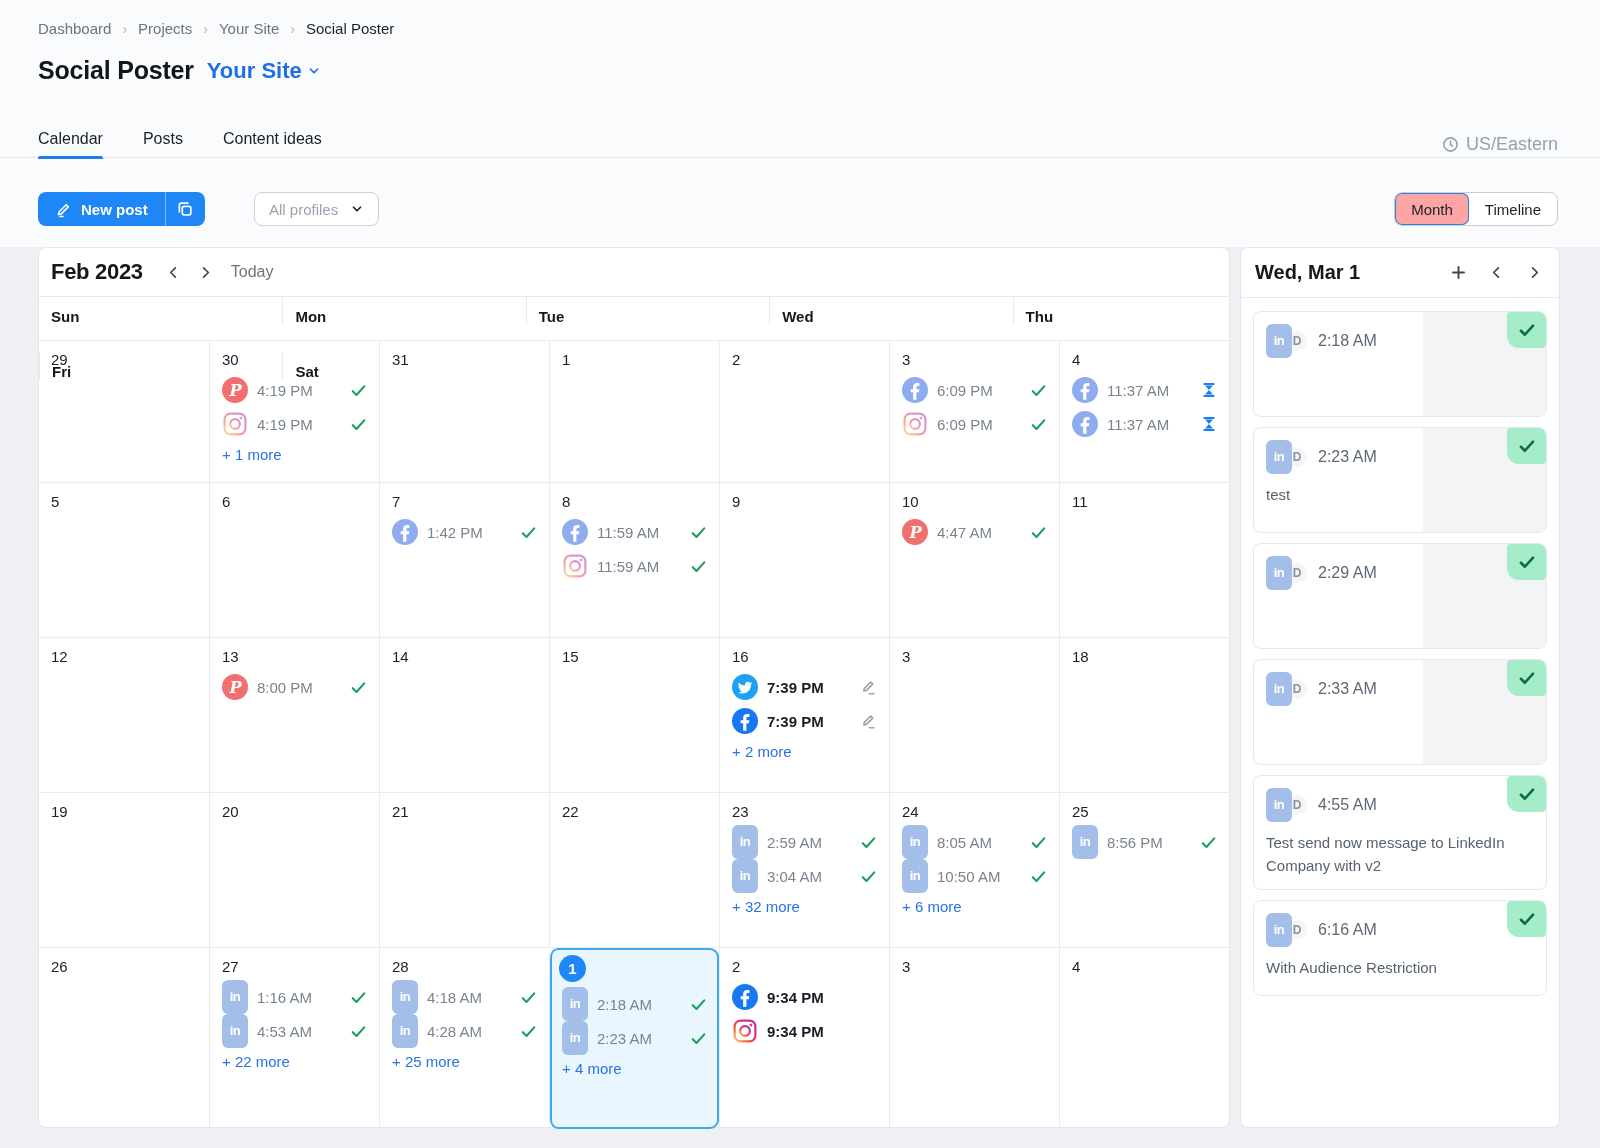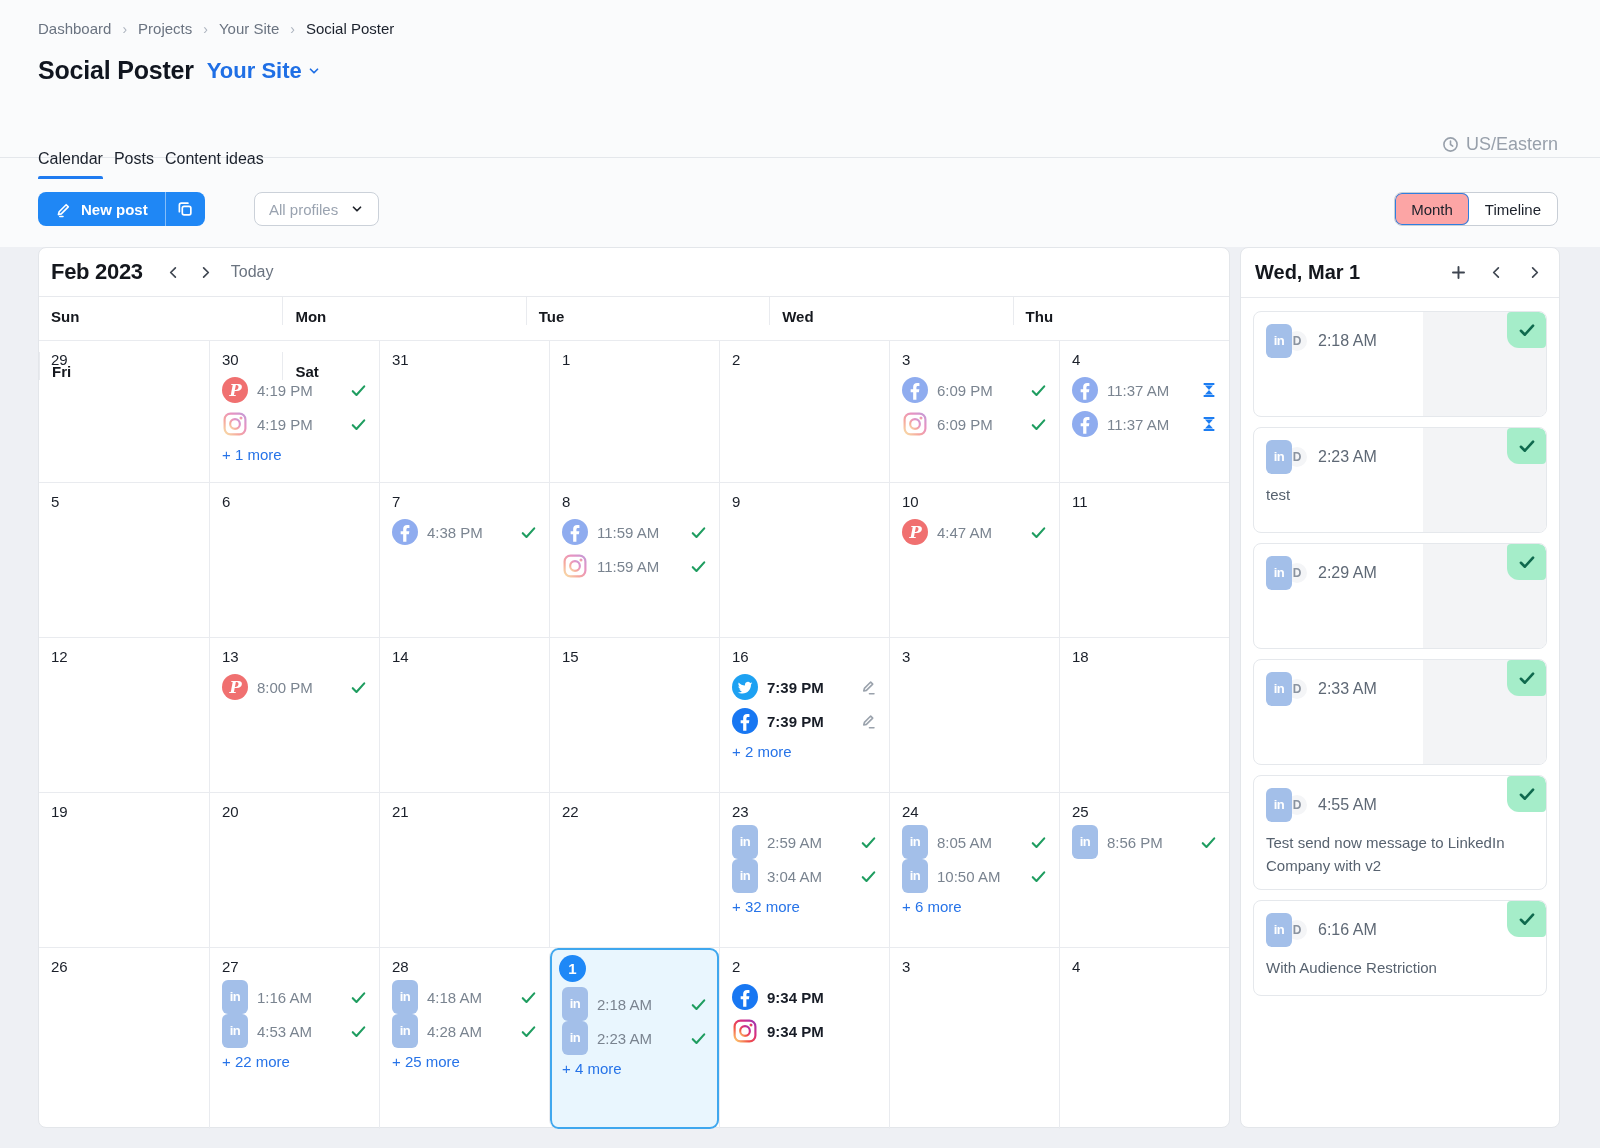--- a/index.html
+++ b/index.html
@@ -19,21 +19,21 @@
   .breadcrumb .sep { margin:0 11px; color:#ADB4BF; font-size:14px; }
   .breadcrumb .crumb { cursor:pointer; }
   .breadcrumb .current { color:#1B212C; }
 
   
   .title-row { position:absolute; left:38px; top:56px; display:flex; align-items:center; }
   .page-title { font-size:25px; font-weight:700; color:#10151F; letter-spacing:-.2px; }
   .site-select { margin-left:13px; color:#1F6FE5; font-size:22px; font-weight:700; display:inline-flex; align-items:center; gap:5px; cursor:pointer; }
 
   
-  .tabs { position:absolute; left:38px; top:130px; display:flex; gap:11px; font-size:16px; color:#1B212C;margin-top:20px; }
+  .tabs { position:absolute; left:38px; top:130px; display:flex; gap:40px; font-size:16px; color:#1B212C; }
   .tab { padding-bottom:11px; cursor:pointer; position:relative; }
   .tab.active { font-weight:400; }
   .tab.active::after { content:""; position:absolute; left:0; right:0; bottom:0; height:3px; background:#1F7BF0; border-radius:2px 2px 0 0; }
   .timezone { position:absolute; right:42px; top:134px; display:flex; align-items:center; gap:7px; font-size:18px; color:#98A0AB; }
 
   
   .btn-group { position:absolute; left:38px; top:192px; display:flex; height:34px; border-radius:8px; overflow:hidden; background:#1F87F5; cursor:pointer; }
   .btn-new { display:flex; align-items:center; gap:9px; padding:0 17px; color:#fff; font-weight:700; font-size:15px; border-right:1px solid rgba(255,255,255,.45); }
   .btn-copy { width:39px; display:flex; align-items:center; justify-content:center; }
   .profiles { position:absolute; left:254px; top:192px; height:34px; border:1px solid #CBD1D9; border-radius:8px; display:flex; align-items:center; gap:12px; padding:0 14px; color:#9AA3B0; font-size:15px; background:#fff; cursor:pointer; }
@@ -327,21 +327,21 @@
         <div class="cell">
           <div class="date">7</div>
           <div class="posts">
             <div class="post">
               <span class="net-icon">
                 <svg viewBox="0 0 24 24">
                   <circle cx="12" cy="12" r="12" fill="#8FACEF"></circle>
                   <path fill="#fff" d="M13.3 21v-6.9h2.3l.4-2.7h-2.7V9.6c0-.8.3-1.4 1.5-1.4h1.3V5.7c-.3 0-1.2-.1-2.2-.1-2.2 0-3.6 1.3-3.6 3.7v2.1H8v2.7h2.3V21h3z"></path>
                 </svg>
               </span>
-              <span class="time">4:38 PM</span>
+              <span class="time">1:42 PM</span>
               <span class="status">
                 <svg viewBox="0 0 16 16" width="17" height="17">
                   <path d="M2.6 8.7l3.5 3.5 7.3-8.1" fill="none" stroke="#1F9D60" stroke-width="2" stroke-linecap="round" stroke-linejoin="round"></path>
                 </svg>
               </span>
             </div>
           </div>
         </div>
         <div class="cell">
           <div class="date">8</div>

